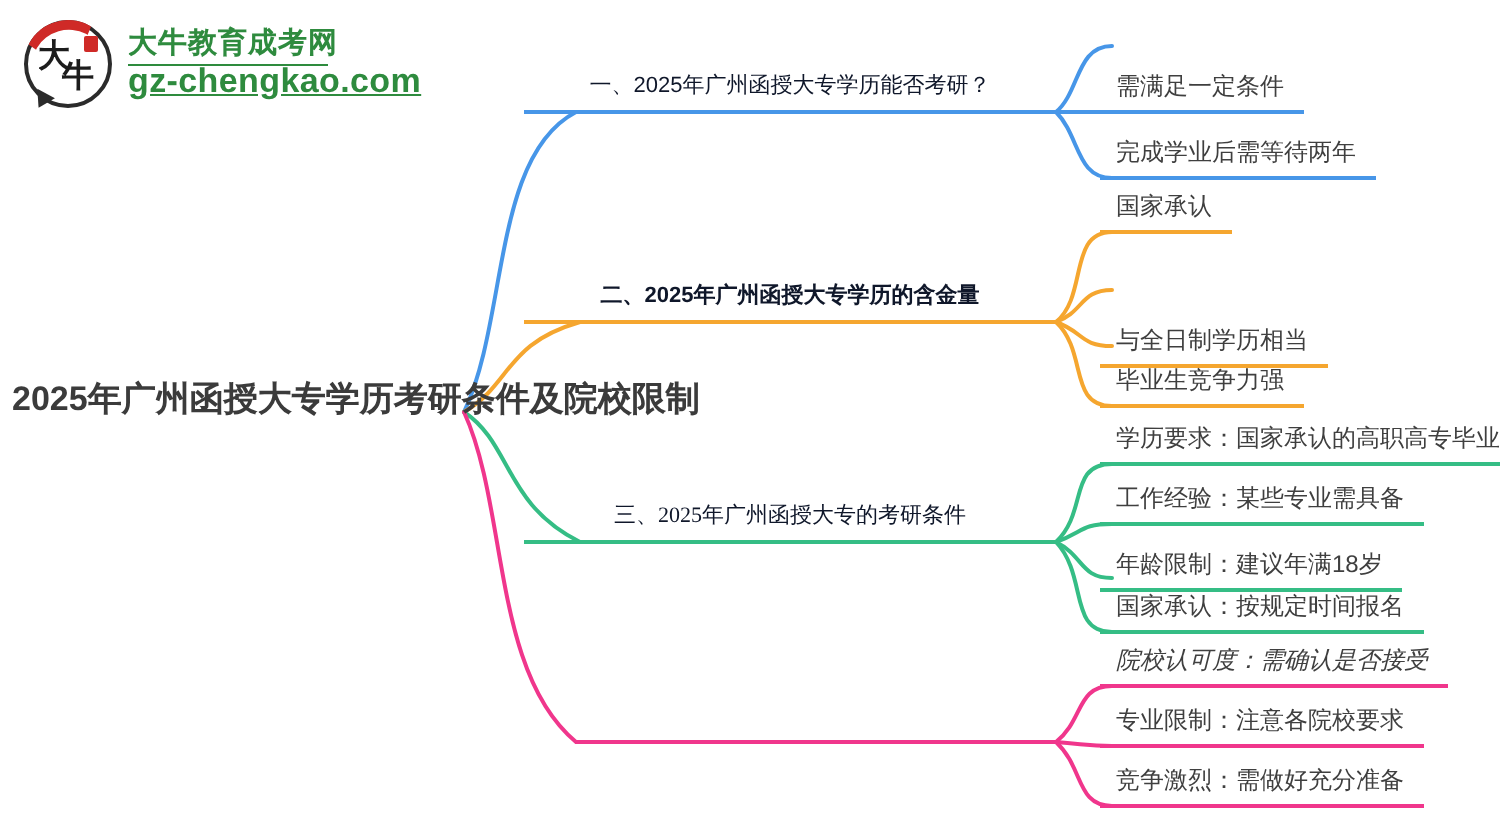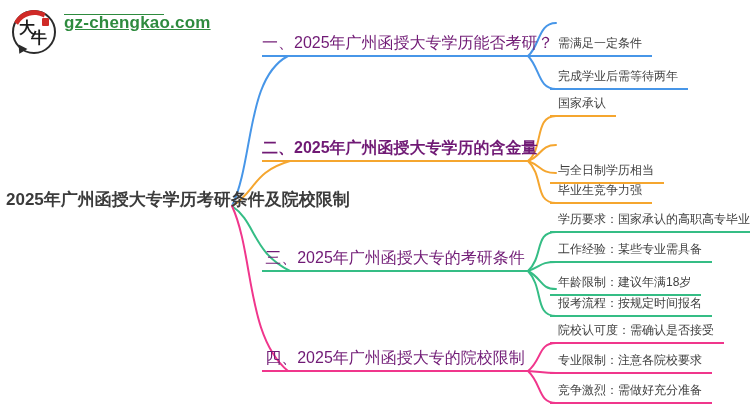--- a/index.html
+++ b/index.html
@@ -21,22 +21,22 @@
   .logo-tail { position:absolute; left:1px; bottom:-7px; width:0; height:0; border:5px solid transparent; border-top:8px solid #2b2b2b; transform:rotate(28deg); }
   .logo-text { margin-left:8px; padding-top:3px; }
   .logo-title { font-size:14.5px; font-weight:bold; color:#2e8b3e; letter-spacing:0.5px; line-height:18px; }
   .logo-divider { width:100px; height:0; border-top:1px solid #2e8b3e; margin:1px 0 1px 0; }
   .logo-domain { font-size:17px; font-weight:bold; color:#2e8b3e; letter-spacing:0.2px; line-height:13px;text-decoration:underline; }
 
   
   .root-node { position:absolute; left:6px; top:192px; width:230px; text-align:center; font-size:17px; font-weight:700; color:#3b3b3b; white-space:nowrap; line-height:16px; }
 
   
-  .branch-label { position:absolute; left:262px; width:266px; text-align:center; font-size:16px; font-weight:500; color:#701a75; line-height:18px; padding-bottom:3px; border-bottom:2px solid var(--c); white-space:nowrap; }
-  .bl-1 { top:34px; } .bl-2 { top:139px;font-weight:bold; } .bl-3 { top:249px; } .bl-4 { top:349px; }
+  .branch-label { position:absolute; left:262px; width:266px; text-align:center; font-size:11px; font-weight:500; color:#0f172a; line-height:18px; padding-bottom:3px; border-bottom:2px solid var(--c); white-space:nowrap; }
+  .bl-1 { top:34px; } .bl-2 { top:139px;font-weight:bold; } .bl-3 { top:249px;font-family:Liberation Serif, serif; } .bl-4 { top:349px; }
 
   
   .leaf { position:absolute; left:550px; font-size:12px; color:#3f3f3f; line-height:17px; padding:0 10px 3px 8px; border-bottom:2px solid var(--c); white-space:nowrap; }
 </style>
 </head>
 <body>
 
 <div id="canvas">
 
   <svg id="links" viewBox="0 0 750 410" xmlns="http://www.w3.org/2000/svg">
@@ -67,41 +67,41 @@
 
   <div class="logo">
     <div class="logo-bubble">
       <div class="logo-arc"></div>
       <span class="logo-zi1">大</span>
       <span class="logo-zi2">牛</span>
       <div class="logo-seal"></div>
       <div class="logo-tail"></div>
     </div>
     <div class="logo-text">
+      <div class="logo-title">大牛教育成考网</div>
       <div class="logo-divider"></div>
       <div class="logo-domain">gz-chengkao.com</div>
     </div>
   </div>
 
   <div class="root-node">2025年广州函授大专学历考研条件及院校限制</div>
 
   <div class="branch-label bl-1" style="--c: #4796e8;">一、2025年广州函授大专学历能否考研？</div>
   <div class="branch-label bl-2" style="--c: #f5a62f;">二、2025年广州函授大专学历的含金量</div>
   <div class="branch-label bl-3" style="--c: #35bd85;">三、2025年广州函授大专的考研条件</div>
-  <div class="branch-label bl-4" style="--c: #f0368c;">四、2025年广州函授大专的院校限制</div>
 
   <div class="leaf" style="top: 35px; --c: #4796e8;">需满足一定条件</div>
   <div class="leaf" style="top: 68px; text-align: center; --c: #4796e8;">完成学业后需等待两年</div>
 
   <div class="leaf" style="top: 95px; --c: #f5a62f;">国家承认</div>
   <div class="leaf" style="top: 124px; margin-top: 38px; --c: #f5a62f;">与全日制学历相当</div>
   <div class="leaf" style="top: 182px; --c: #f5a62f;">毕业生竞争力强</div>
 
   <div class="leaf" style="top: 211px; --c: #35bd85;">学历要求：国家承认的高职高专毕业证书</div>
   <div class="leaf" style="top: 241px; --c: #35bd85;">工作经验：某些专业需具备</div>
   <div class="leaf" style="top: 274px; --c: #35bd85;">年龄限制：建议年满18岁</div>
-  <div class="leaf" style="top: 295px; --c: #35bd85;">报考流程：按规定时间报名</div>
+  <div class="leaf" style="top: 295px; --c: #35bd85;">国家承认：按规定时间报名</div>
 
-  <div class="leaf" style="top: 322px; --c: #f0368c;">院校认可度：需确认是否接受</div>
+  <div class="leaf" style="top: 322px; font-style: italic; --c: #f0368c;">院校认可度：需确认是否接受</div>
   <div class="leaf" style="top: 352px; --c: #f0368c;">专业限制：注意各院校要求</div>
   <div class="leaf" style="top: 382px; --c: #f0368c;">竞争激烈：需做好充分准备</div>
 
 </div>
 
 </body></html>

